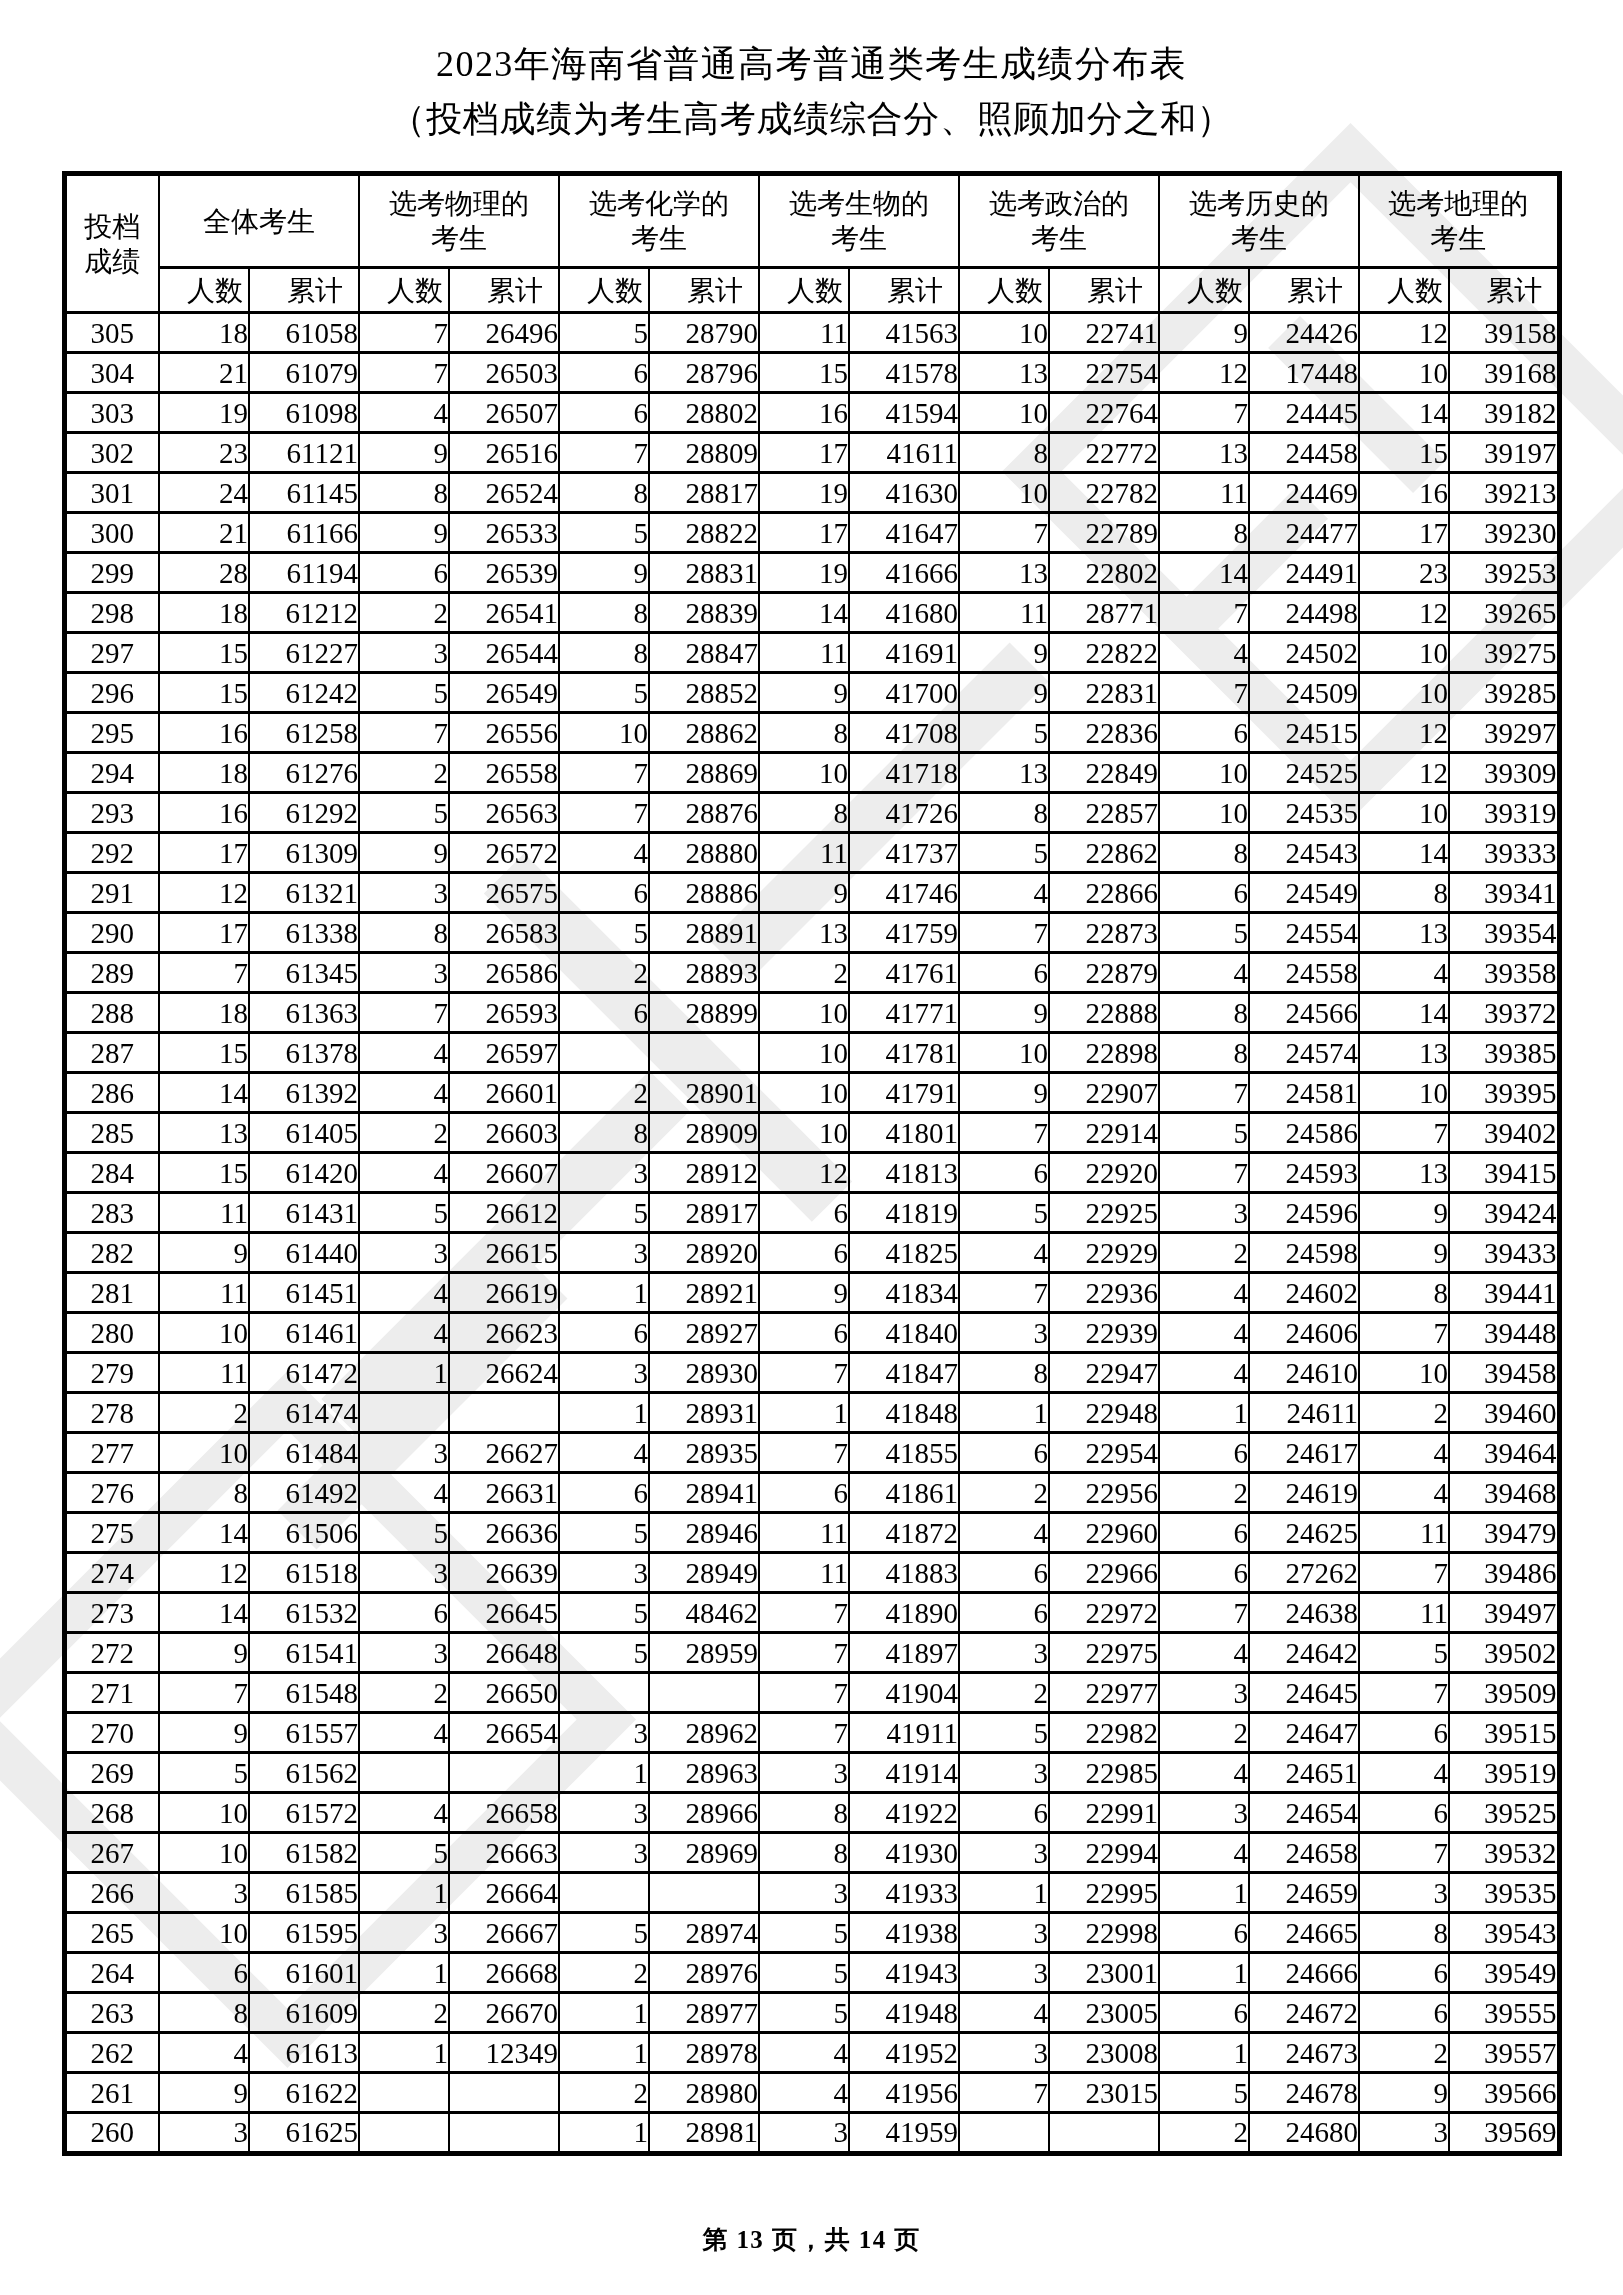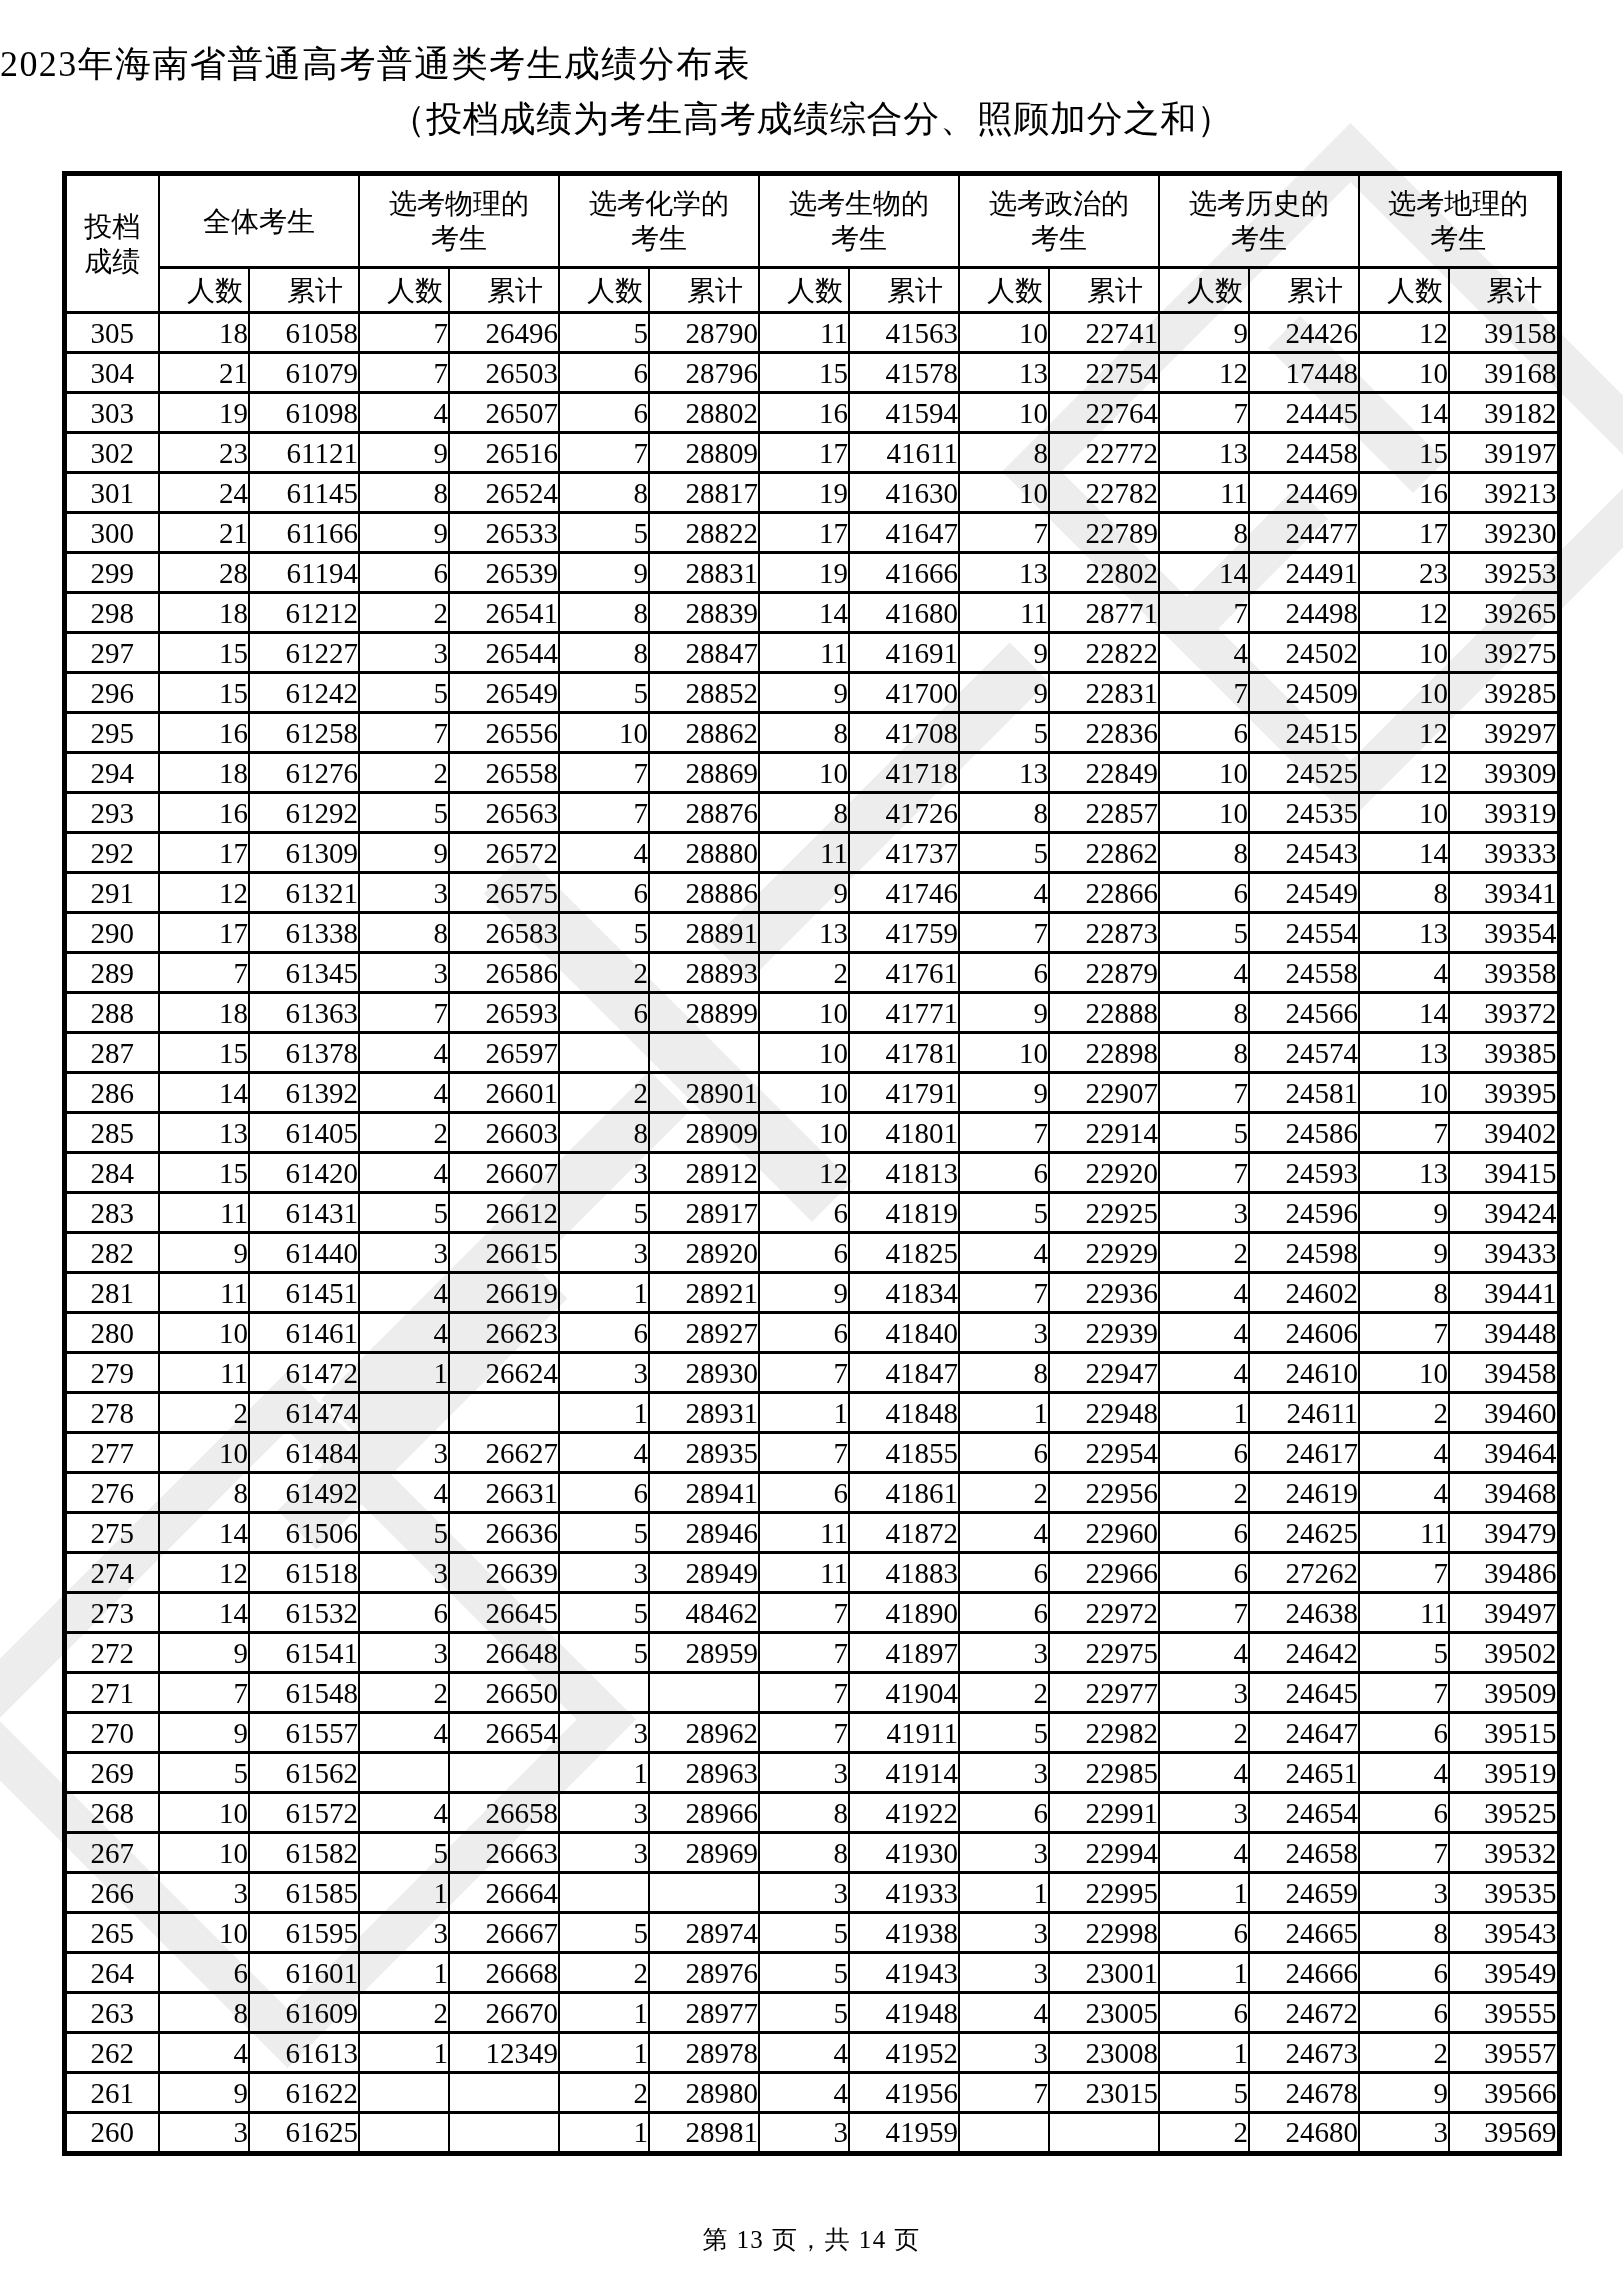--- a/index.html
+++ b/index.html
@@ -16,20 +16,21 @@
     z-index: 0;
     pointer-events: none;
   }
   .wm { position: absolute; }
   .wm.outline { border: 42px solid #ededed; background: transparent; }
   .wm.bar { background: #ededed; }
   .content { position: relative; z-index: 1; }
 
   .doc-title {
     margin: 44px 0 0 0;
+    text-align: center;
     font-size: 36px;
     font-weight: normal;
     letter-spacing: 1.4px;
     line-height: 1.15;
   }
   .doc-subtitle {
     margin: 13.6px 0 0 0;
     text-align: center;
     font-size: 36px;
     font-weight: normal;
@@ -73,20 +74,21 @@
   }
   td.score { text-align: center; }
   td.num  { text-align: right; padding-right: 5.5px; }
   td.cum  { text-align: right; padding-right: 13.6px; }
 
   .page-footer {
     margin-top: 67px;
     text-align: center;
     font-size: 25px;
     letter-spacing: 1.4px;
+    font-weight: bold;
   }
 </style>
 </head>
 <body>
 
 <div class="watermark">
   <div class="wm outline" style="left:1104px; top:225px; width:409px; height:409px; transform:rotate(45deg);"></div>
   <div class="wm bar" style="left:1254px; top:382px; width:205px; height:45px; transform:rotate(45deg);"></div>
   <div class="wm bar" style="left:1227px; top:477px; width:45px; height:177px; transform:rotate(45deg);"></div>
   <div class="wm bar" style="left:668px; top:784px; width:423px; height:55px; transform:rotate(-45deg);"></div>

